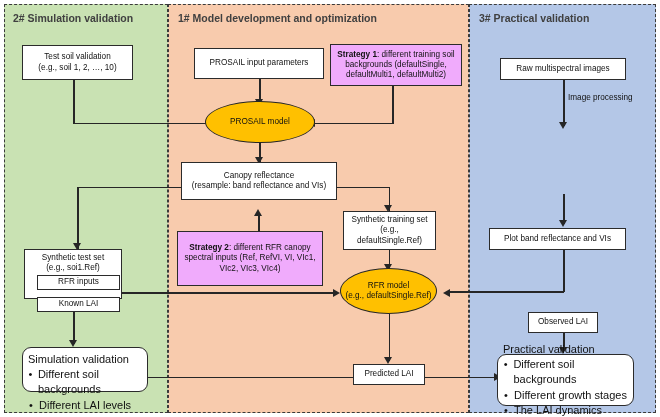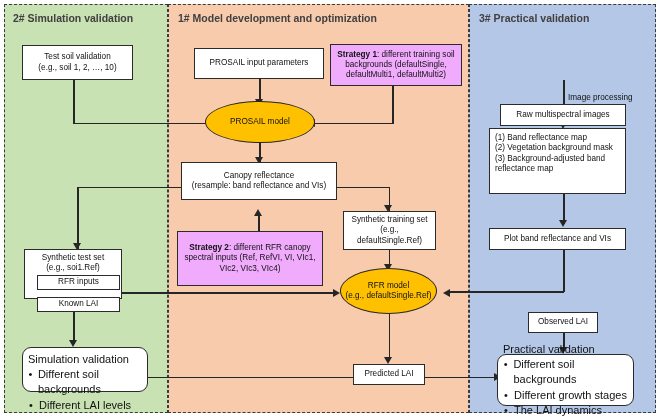--- a/index.html
+++ b/index.html
@@ -157,30 +157,24 @@
     <div>(e.g., defaultSingle.Ref)</div>
   </div>
 
   <div class="ellipse" style="left:340px;top:268px;width:97px;height:46px;flex-direction:column;">
     <div>RFR model</div>
     <div>(e.g., defaultSingle.Ref)</div>
   </div>
 
   <div class="node" style="left:353px;top:364px;width:72px;height:21px;">Predicted LAI</div>
 
-  <div class="node" style="left:500px;top:58px;width:126px;height:22px;margin-top:46px;">Raw multispectral images</div>
+  <div class="node" style="left:500px;top:58px;width:126px;height:22px;">Raw multispectral images</div>
 
   <div class="lbl" style="left:568px;top:93px;">Image processing</div>
 
-  <div class="node leftal" style="left:489px;top:128px;width:137px;height:66px;align-items:flex-start;padding:4px 5px;flex-direction:column;">
-    <div>(1) Band reflectance map</div>
-    <div>(2) Vegetation background mask</div>
-    <div>(3) Background-adjusted band</div>
-    <div>reflectance map</div>
-  </div>
 
   <div class="node" style="left:489px;top:228px;width:137px;height:22px;">Plot band reflectance and VIs</div>
 
   <div class="node" style="left:528px;top:312px;width:70px;height:21px;">Observed LAI</div>
 
   <div class="node round leftal" style="left:497px;top:354px;width:137px;height:52px;align-items:center;padding:21px 5px;">
     <div class="bullets">
       <div>Practical validation</div>
       <div class="bl">
           <span class="dot">•</span>

